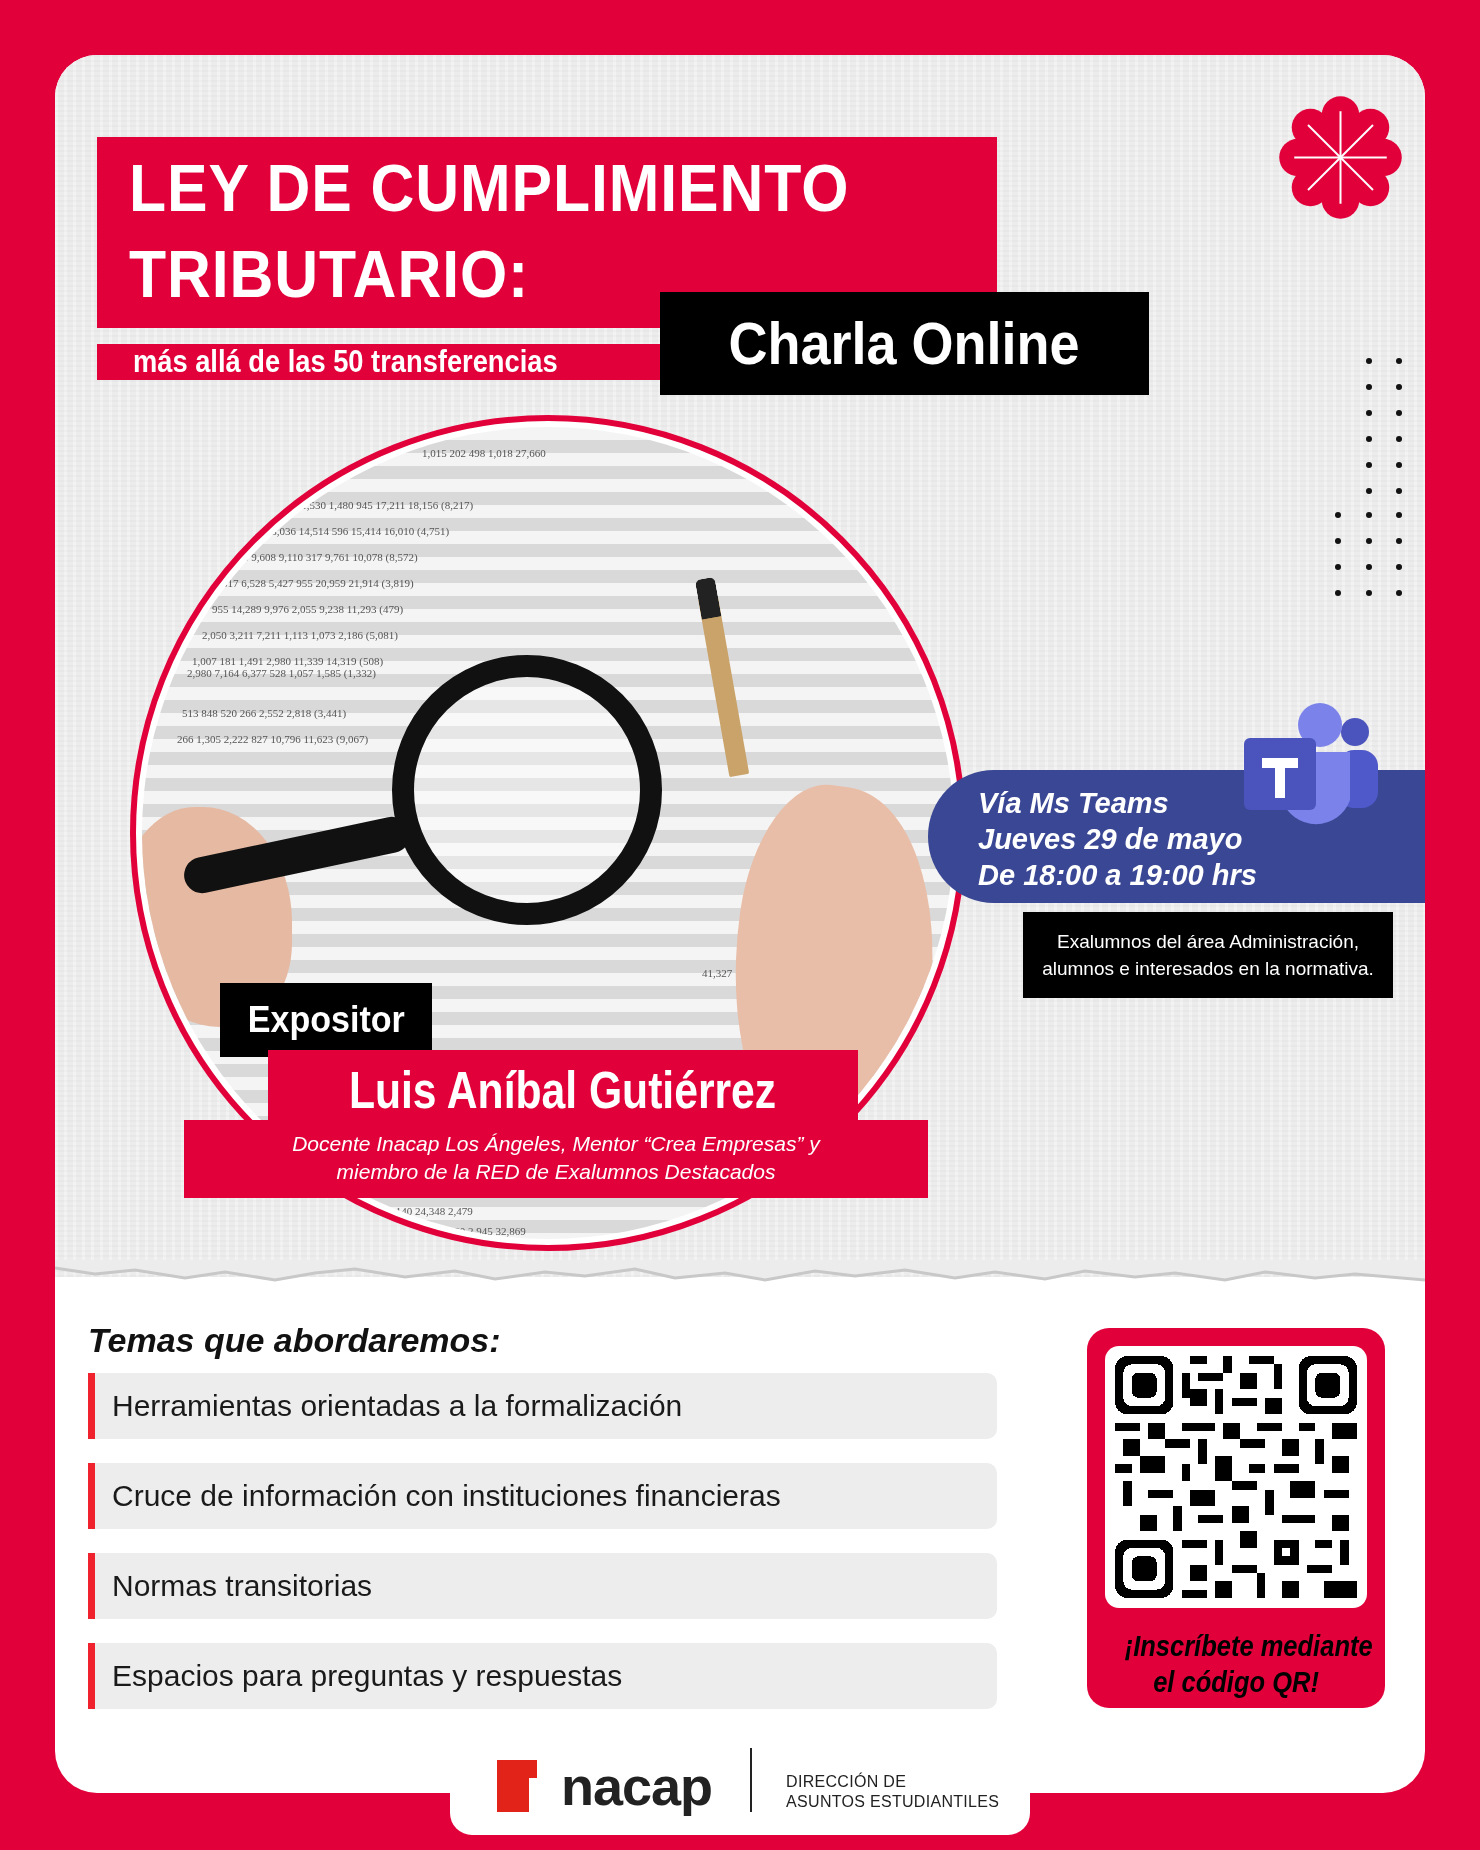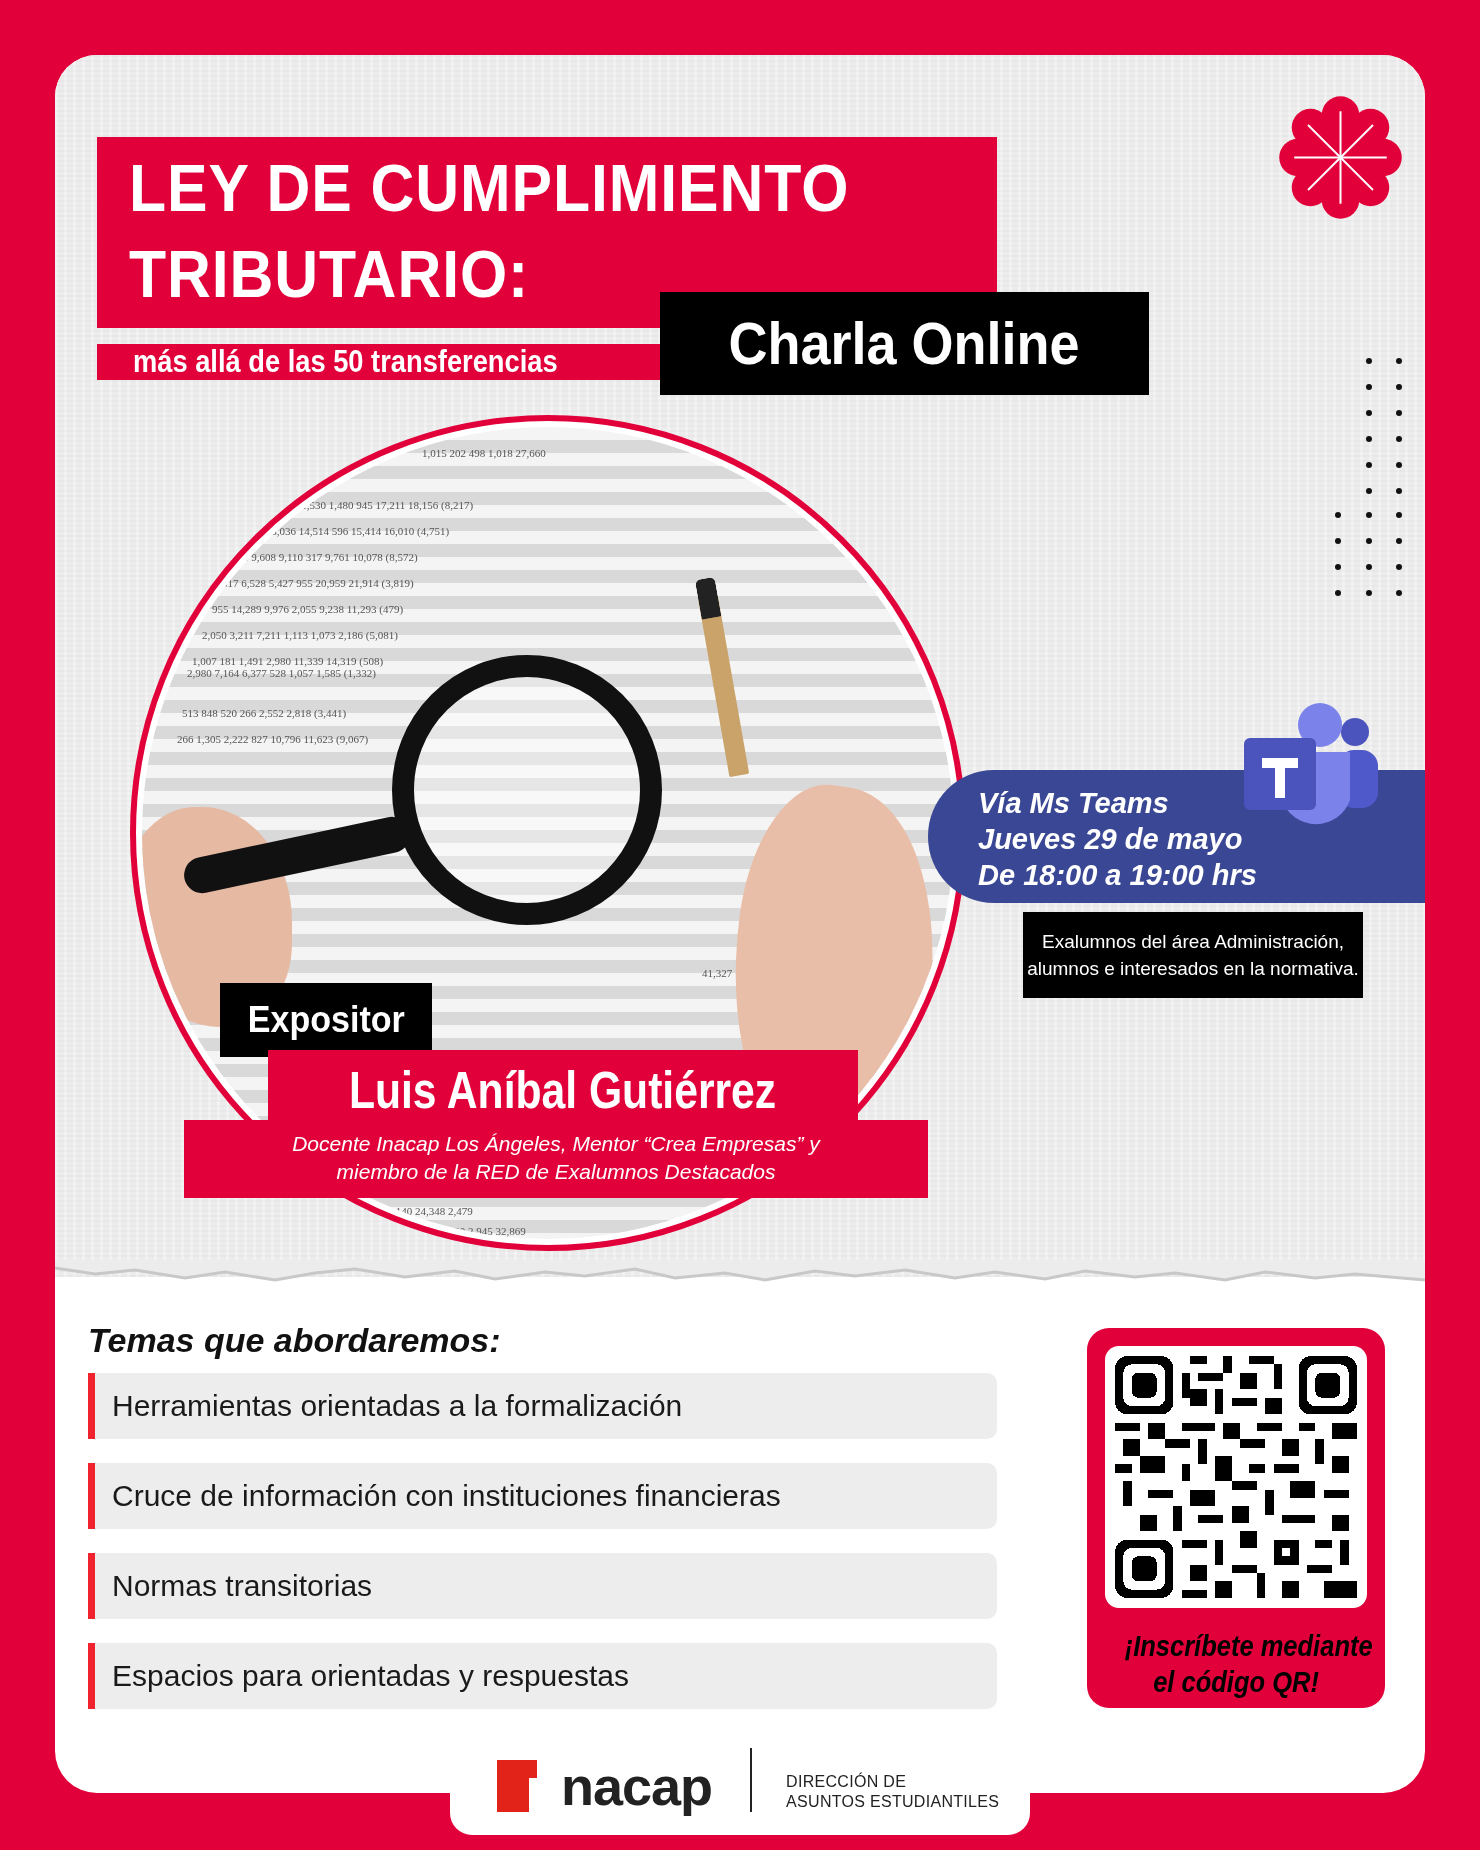--- a/index.html
+++ b/index.html
@@ -99,21 +99,21 @@
 
   
   .teams-pill {
     left: 928px; top: 770px; width: 497px; height: 133px; background: #3a4794;
     border-radius: 66px 0 0 66px; color: #fff; font-weight: bold; font-style: italic;
     font-size: 29px; line-height: 36px; padding: 15px 0 0 50px;
   }
   .teams-pill span { display: block; white-space: nowrap; }
   .teams-icon { left: 1242px; top: 700px; width: 155px; height: 132px; }
   .audience {
-    left: 1023px; top: 912px; width: 340px; height: 86px; background: #000; color: #fff;
+    left: 1023px; top: 912px; width: 370px; height: 86px; background: #000; color: #fff;
     font-size: 19px; line-height: 27px; text-align: center; padding-top: 16px;
   }
   .audience span { display: block; white-space: nowrap; }
 
   
   .topics-title {
     left: 88px; top: 1318px; color: #111; font-weight: bold; font-style: italic; font-size: 34px; line-height: 44px;
   }
   .topic {
     left: 88px; width: 909px; height: 66px; background: #ededed; border-left: 7px solid #f0222e;
@@ -277,21 +277,21 @@
 </svg>
 <div class="abs audience">
   <span>Exalumnos del área Administración,</span>
   <span>alumnos e interesados en la normativa.</span>
 </div>
 
 <div class="abs topics-title">Temas que abordaremos:</div>
 <div class="abs topic" style="top:1373px">Herramientas orientadas a la formalización</div>
 <div class="abs topic" style="top:1463px">Cruce de información con instituciones financieras</div>
 <div class="abs topic" style="top:1553px">Normas transitorias</div>
-<div class="abs topic" style="top:1643px">Espacios para orientadas y respuestas</div>
+<div class="abs topic" style="top:1643px">Espacios para preguntas y respuestas</div>
 
 <div class="abs qr-box">
   <div class="qr-inner">
     <svg viewBox="0 0 29 29" width="242" height="242" shape-rendering="crispEdges">
       <g fill="#000">
         <rect x="0" y="0" width="7" height="7" rx="1.5"></rect>
           <rect x="1" y="1" width="5" height="5" rx="1" fill="#fff"></rect>
           <rect x="2" y="2" width="3" height="3" rx="0.8"></rect>
         <rect x="22" y="0" width="7" height="7" rx="1.5"></rect>
           <rect x="23" y="1" width="5" height="5" rx="1" fill="#fff"></rect>

